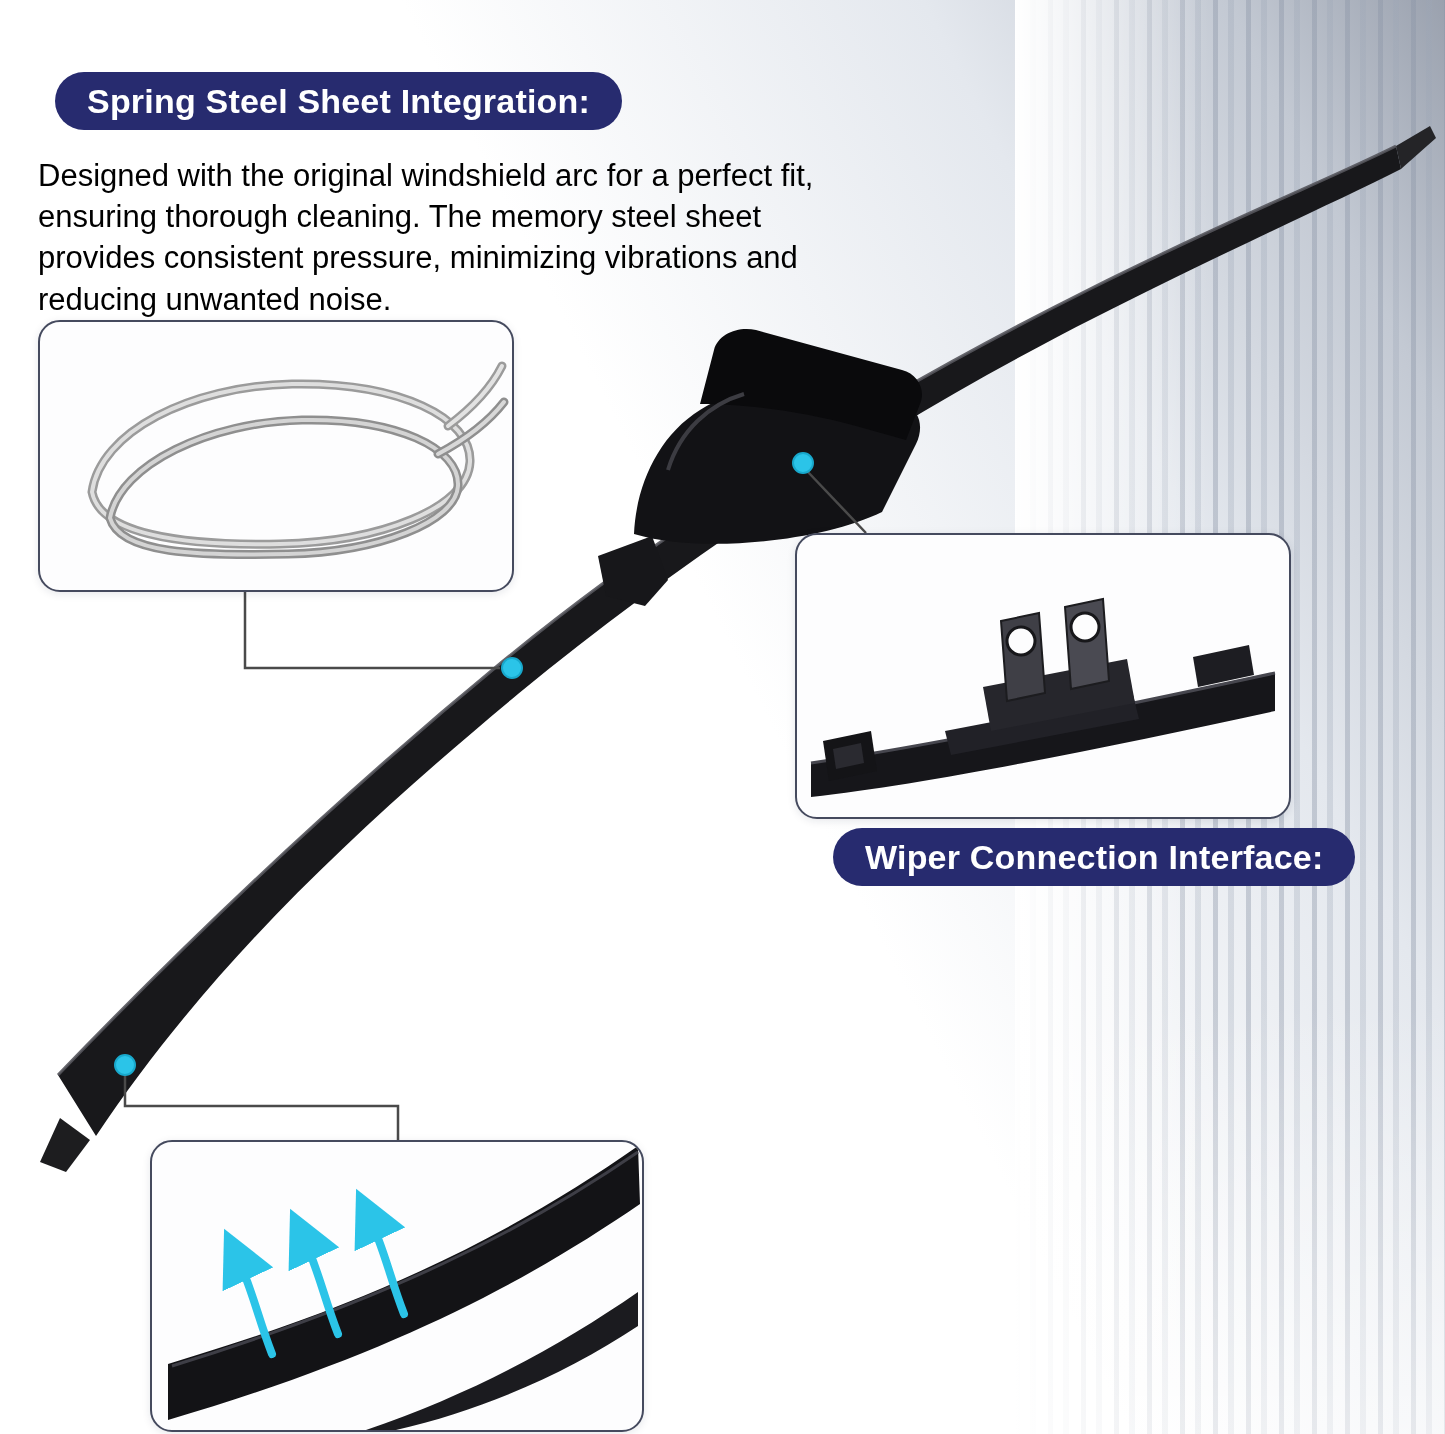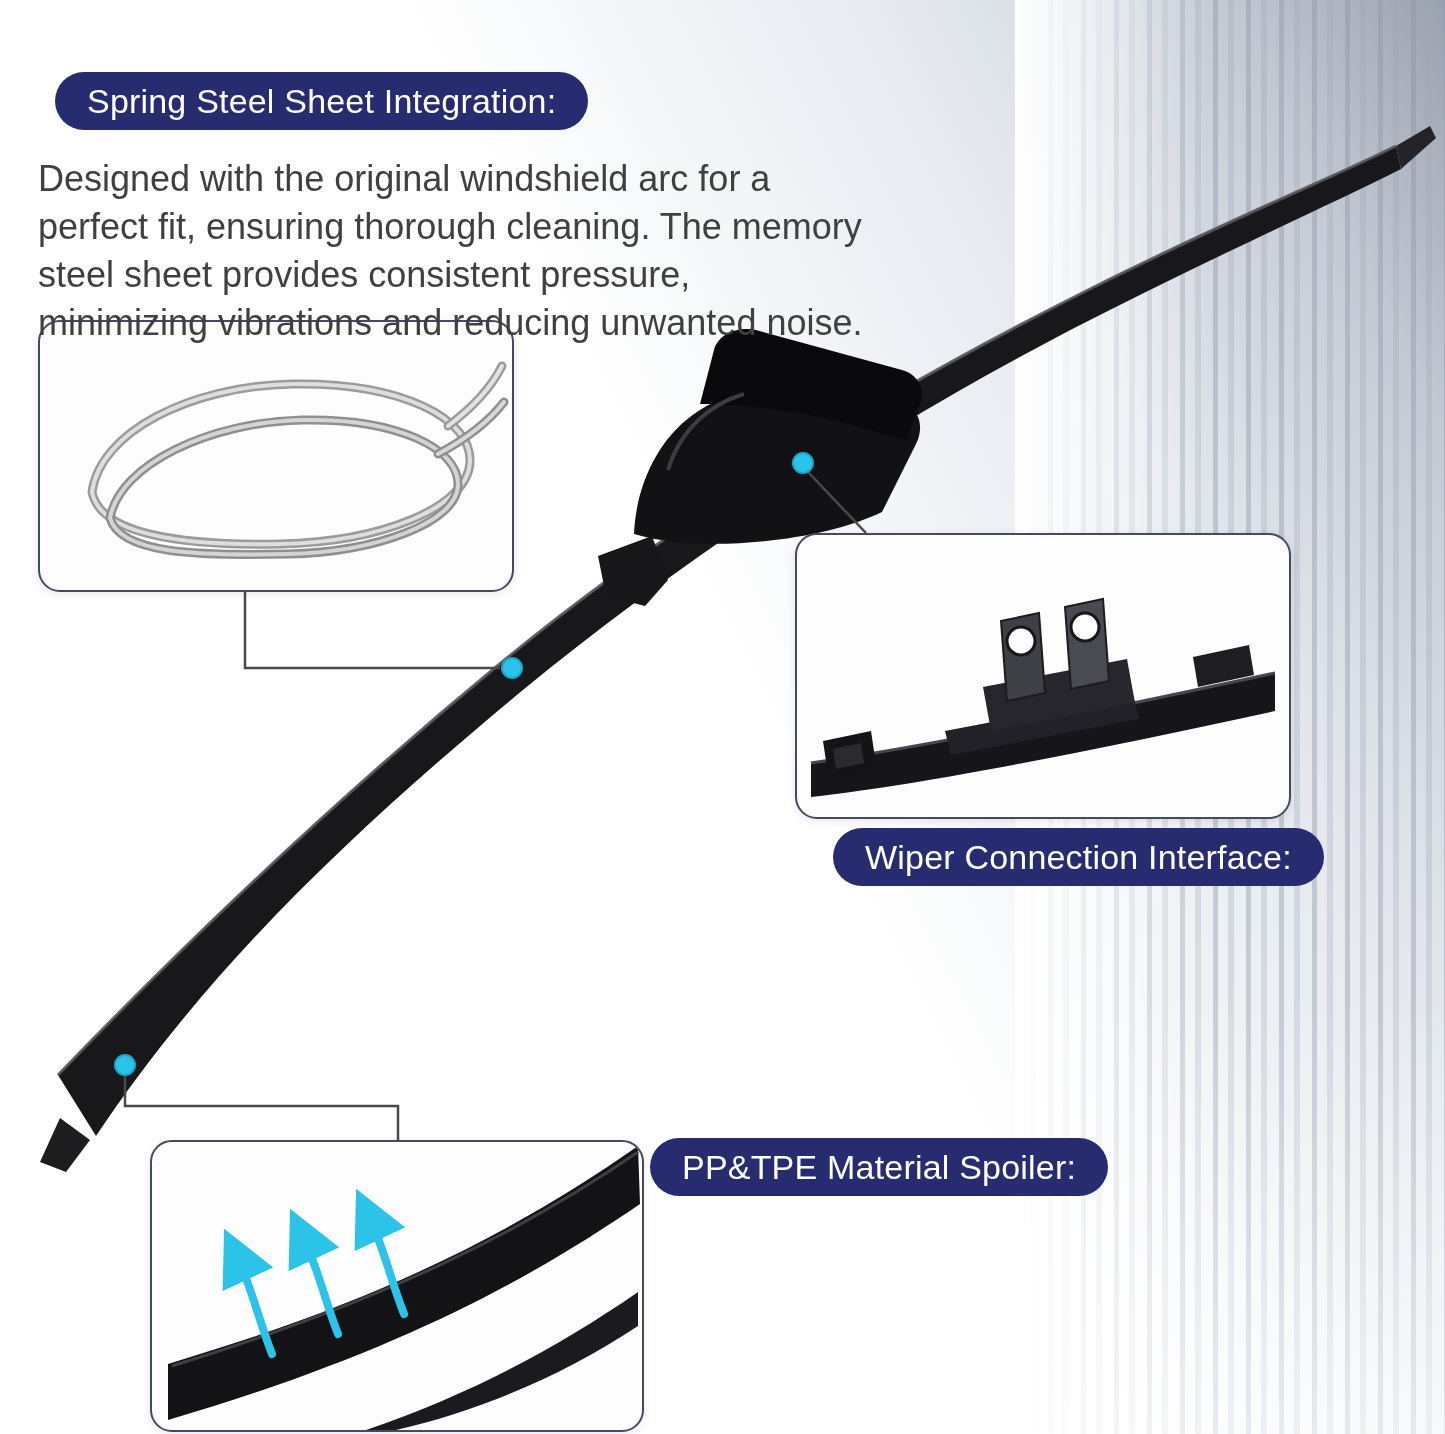--- a/index.html
+++ b/index.html
@@ -25,28 +25,28 @@
     position:absolute;background:#fdfdfe;border:2px solid #454a5e;border-radius:22px;
     overflow:hidden;box-shadow:0 2px 8px rgba(20,25,60,.10);
   }
   .callout-box svg{display:block;width:100%;height:100%;}
   .box-spring{left:38px;top:320px;width:472px;height:268px;}
   .box-conn{left:795px;top:533px;width:492px;height:282px;}
   .box-spoiler{left:150px;top:1140px;width:490px;height:288px;}
   .pill{
     position:absolute;background:#272b6f;color:#ffffff;border-radius:999px;
     height:58px;display:flex;align-items:center;justify-content:center;
-    font-weight:400;font-size:34px;padding:0 32px;white-space:nowrap;
+    font-weight:700;font-size:34px;padding:0 32px;white-space:nowrap;
     letter-spacing:.2px;
   }
   .pill-spring{left:55px;top:72px;}
   .pill-conn{left:833px;top:828px;}
   .pill-spoiler{left:650px;top:1138px;}
   .para{
-    position:absolute;color:#404040;font-size:36px;line-height:1.33;text-align:left;
+    position:absolute;color:#000000;font-size:31px;line-height:1.33;text-align:left;
   }
   .para-spring{left:38px;top:155px;width:830px;}
   .para-conn{left:800px;top:910px;width:565px;}
   .para-spoiler{left:650px;top:1220px;width:745px;}
 </style>
 </head>
 <body>
 
 <div class="canvas">
 
@@ -131,15 +131,14 @@
         <path d="M 252 172 C 238 136, 232 106, 216 72" marker-end="url(#ah)"></path>
       </g>
     </svg>
   </div>
 
   <div class="pill pill-spring">Spring Steel Sheet Integration:</div>
   <div class="para para-spring">Designed with the original windshield arc for a perfect fit, ensuring thorough cleaning. The memory steel sheet provides consistent pressure, minimizing vibrations and reducing unwanted noise.</div>
 
   <div class="pill pill-conn">Wiper Connection Interface:</div>
 
-  <div class="pill pill-spoiler">PP&amp;TPE Material Spoiler:</div>
 
 </div>
 
 </body></html>

